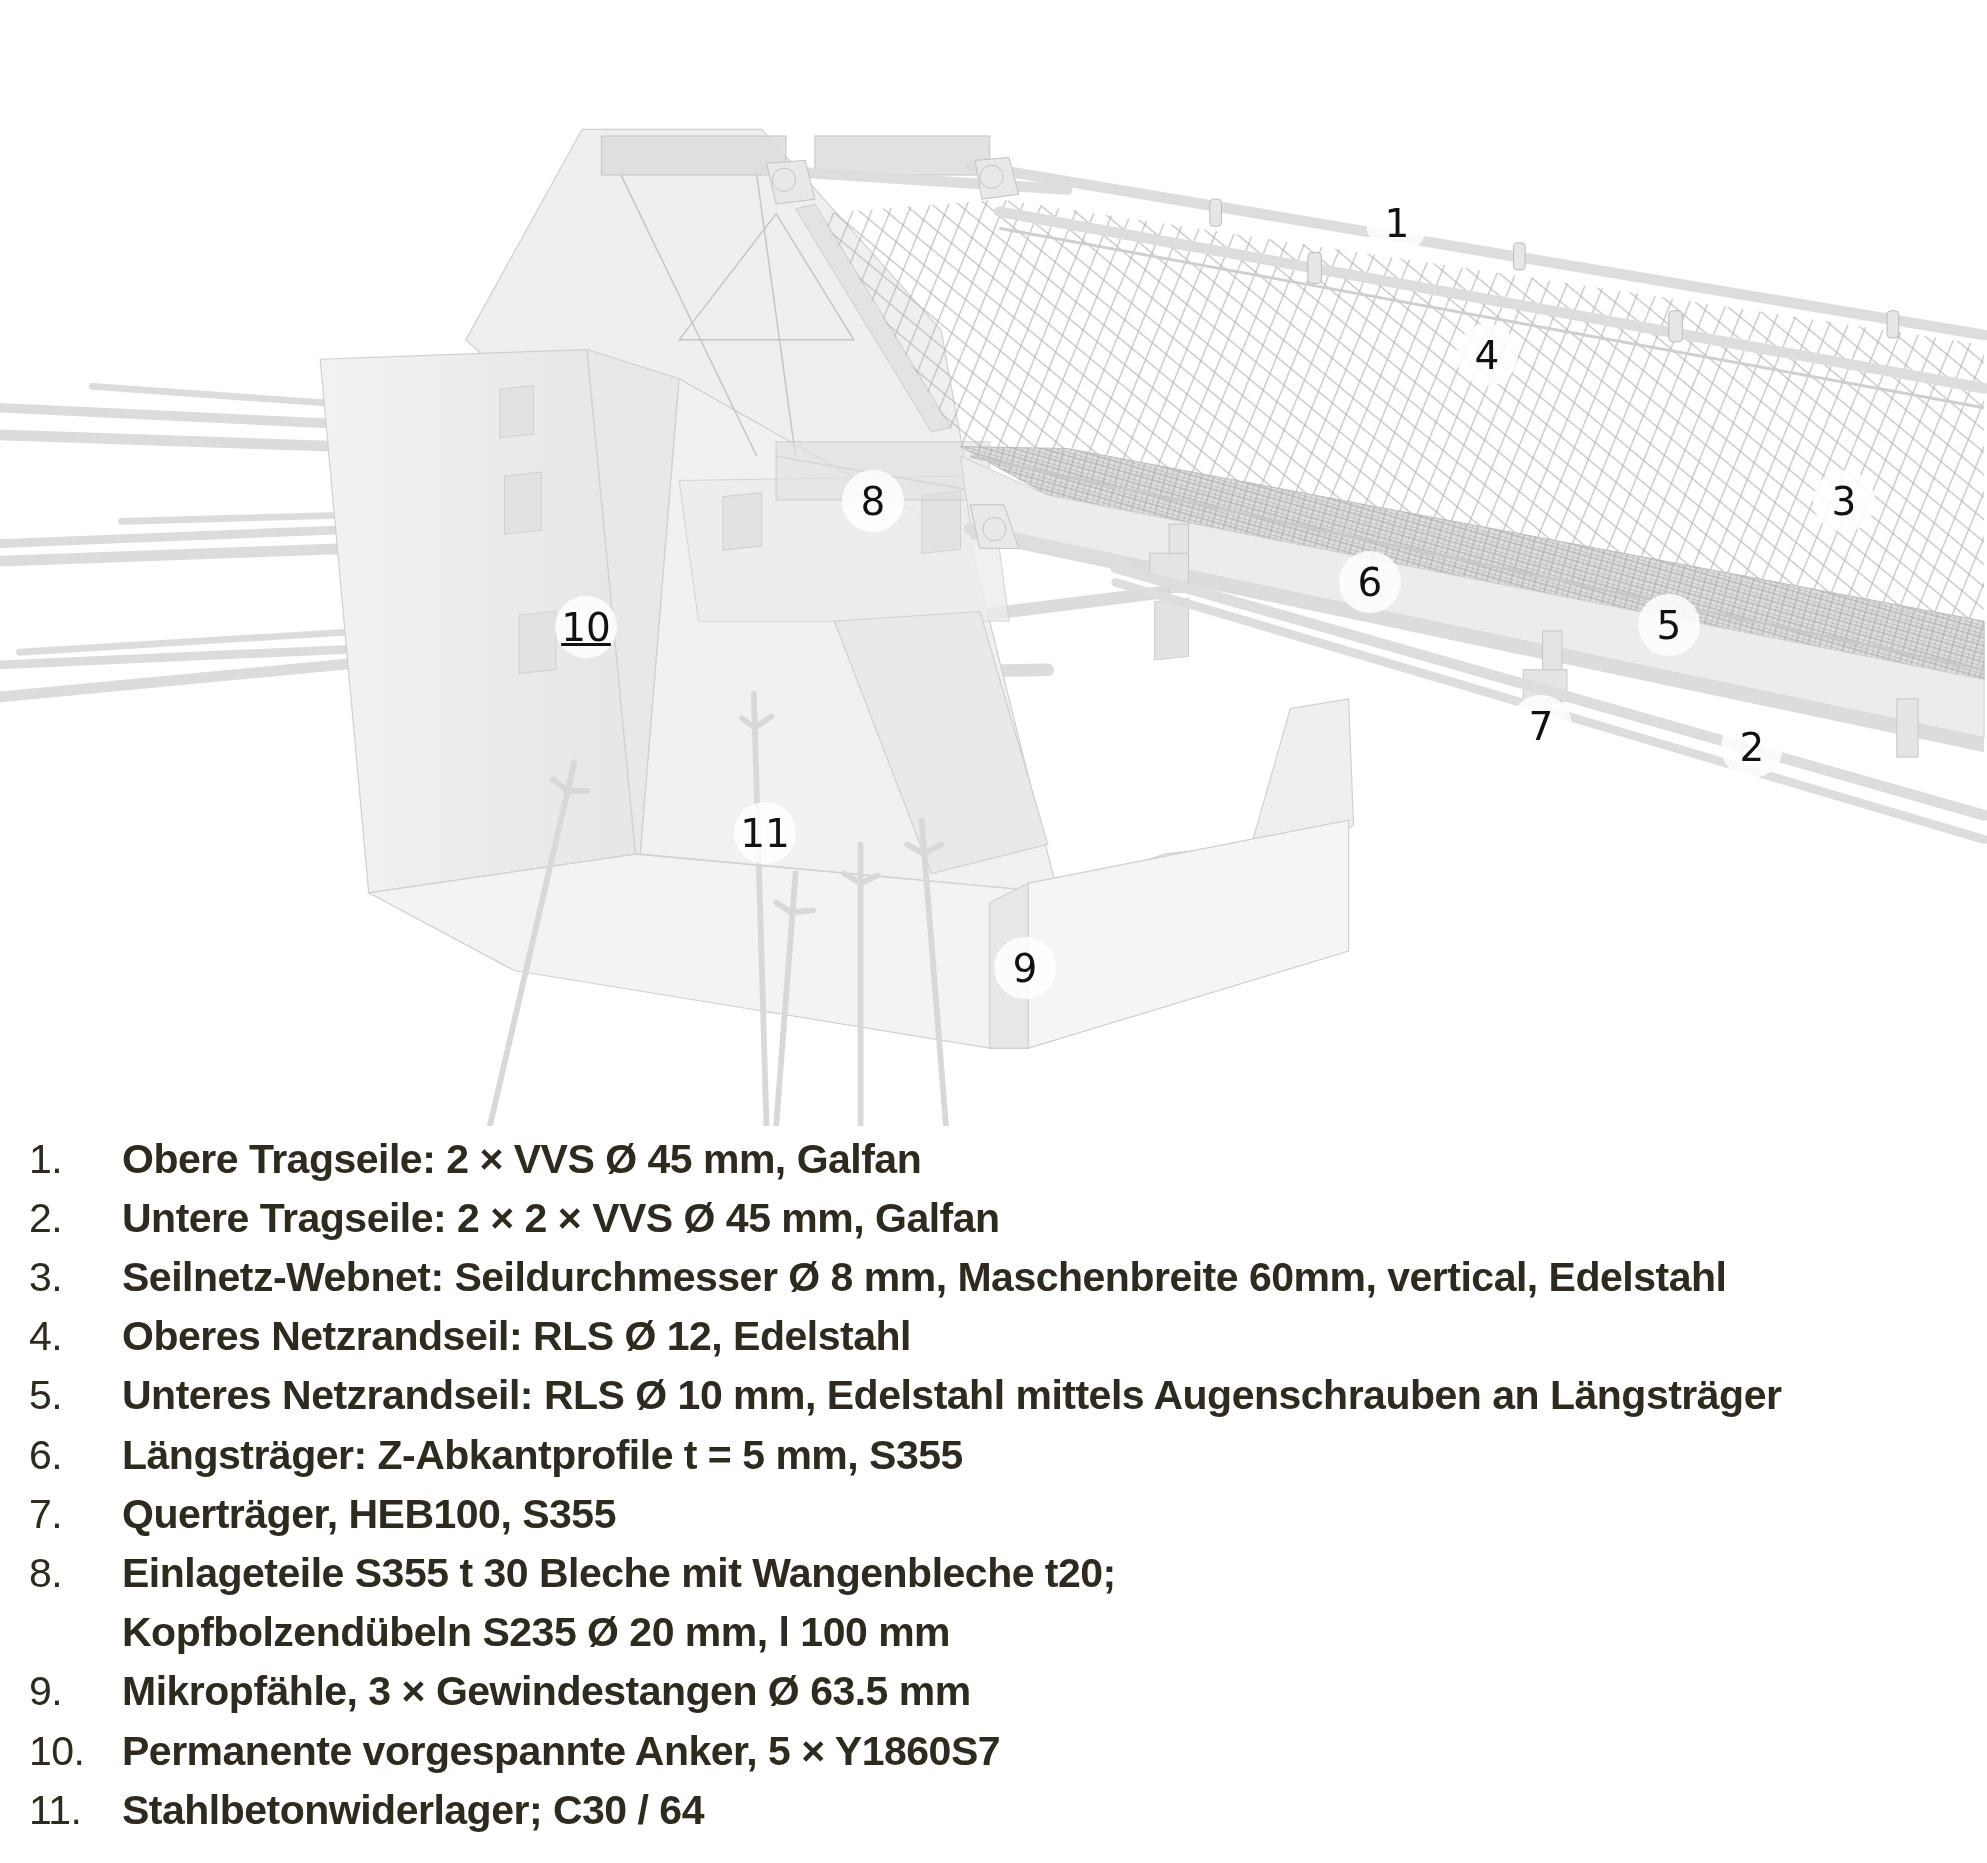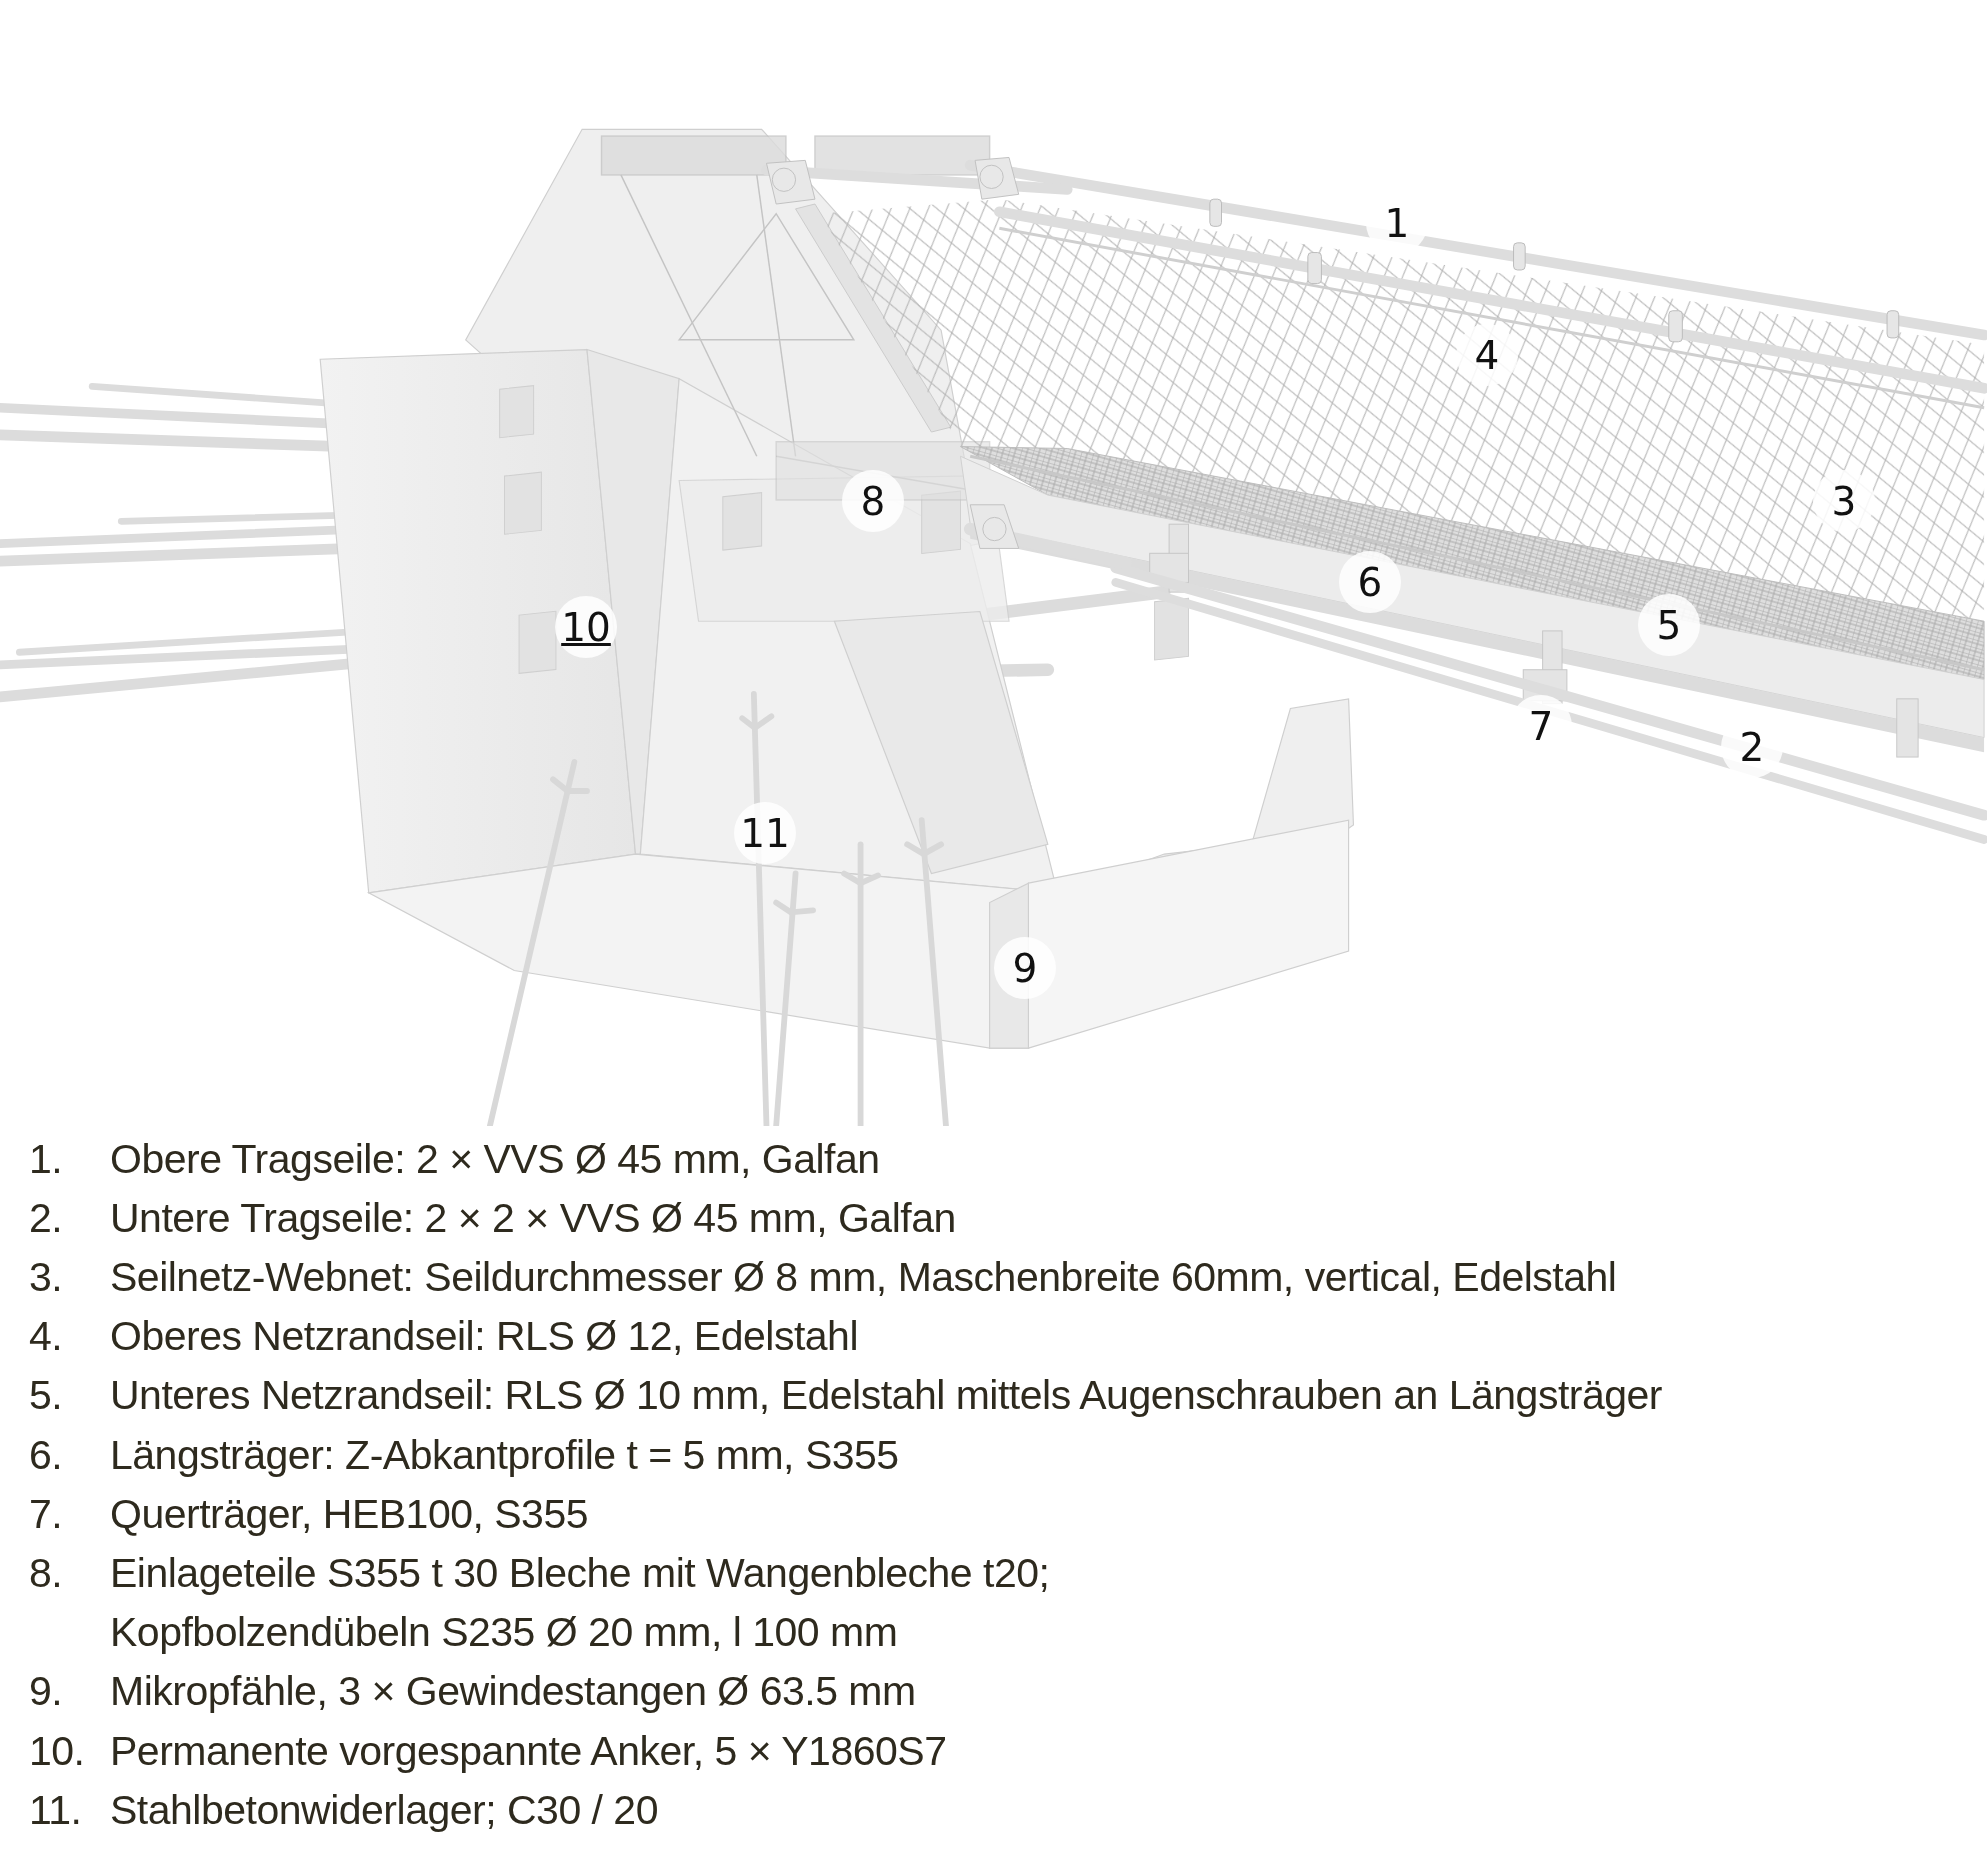--- a/index.html
+++ b/index.html
@@ -5,21 +5,21 @@
   html, body { margin:0; padding:0; background:#ffffff; }
   body { width:1987px; height:1863px; position:relative; overflow:hidden; font-family:"Liberation Sans", sans-serif; }
   #figure { position:absolute; left:0; top:0; width:1987px; height:1126px; }
   #figure svg { position:absolute; left:0; top:0; }
   .callout { position:absolute; width:62px; height:62px; margin-left:-31px; margin-top:-31px; border-radius:50%;
     background:rgba(255,255,255,0.85); display:flex; align-items:center; justify-content:center;
     font-family:"DejaVu Sans", sans-serif; font-size:39px; color:#111; }
   #legend { position:absolute; left:0; top:1126px; width:1987px; }
   .legend-row { position:absolute; left:0; height:58px; font-size:41px; color:#2e2a1e; white-space:nowrap; letter-spacing:-0.5px; }
   .legend-num { position:absolute; left:29px; }
-  .legend-text { position:absolute; left:110px; }
+  .legend-text { position:absolute; left:122px;font-weight:bold; }
 </style>
 </head>
 <body>
 
 <div id="figure">
   <svg width="1987" height="1126" viewBox="0 0 2048 1160">
     <defs>
       <pattern id="mesh" width="22" height="30" patternUnits="userSpaceOnUse" patternTransform="rotate(-14)">
         <path d="M0 15 L11 0 L22 15 L11 30 Z" fill="none" stroke="#b8b8b8" stroke-width="1.2"></path>
       </pattern>
@@ -198,16 +198,16 @@
   <div class="legend-row" style="top:542px;">
     <span class="legend-num">9.</span>
     <span class="legend-text">Mikropfähle, 3 × Gewindestangen Ø 63.5 mm</span>
   </div>
   <div class="legend-row" style="top:602px;">
     <span class="legend-num">10.</span>
     <span class="legend-text">Permanente vorgespannte Anker, 5 × Y1860S7</span>
   </div>
   <div class="legend-row" style="top:661px;">
     <span class="legend-num">11.</span>
-    <span class="legend-text">Stahlbetonwiderlager; C30 / 20</span>
+    <span class="legend-text">Stahlbetonwiderlager; C30 / 64</span>
   </div>
 </div>
 
 
 </body></html>

